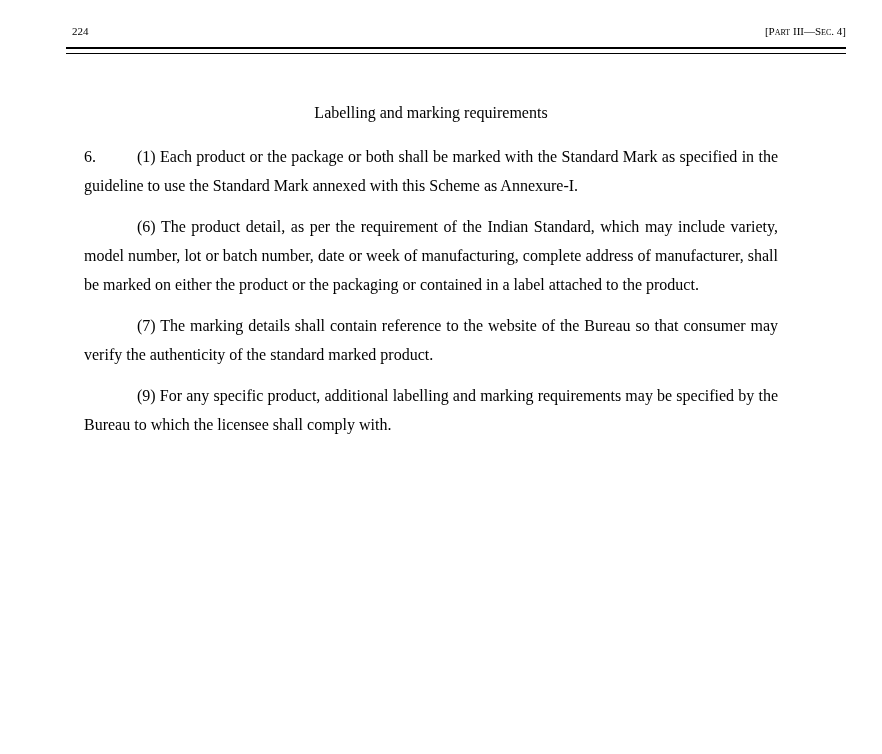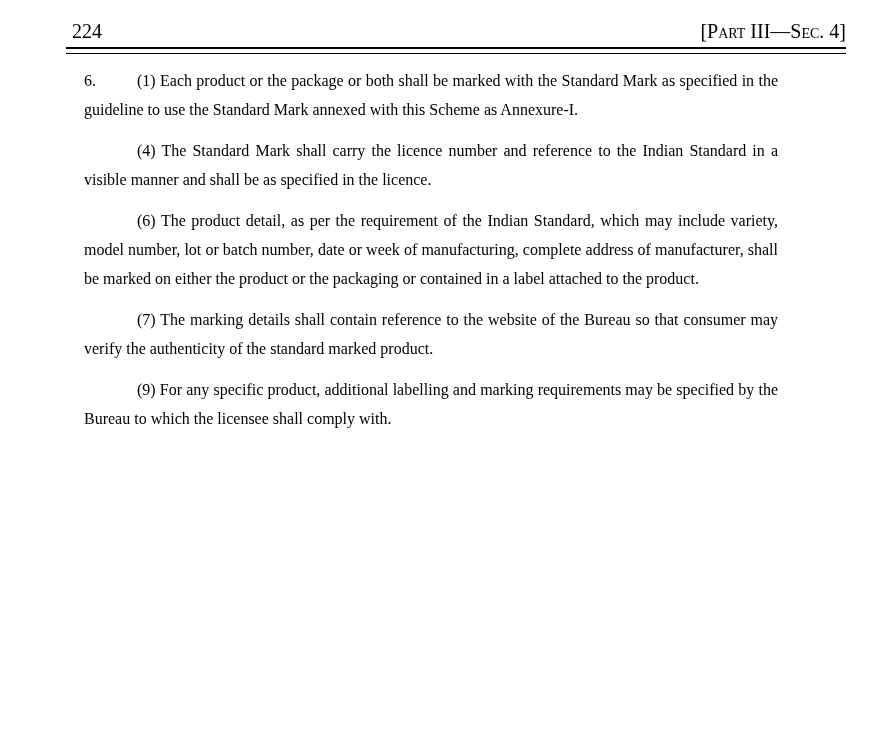--- a/index.html
+++ b/index.html
@@ -15,21 +15,21 @@
     color: #000000;
     font-family: "Liberation Serif", serif;
     overflow: hidden;
   }
   
   .running-head {
     margin: 22px 36px 0 66px;
     width: 780px;
     display: flex;
     align-items: flex-end;
-    font-size: 20px;
+    font-size: 11px;
     line-height: 18px;
     gap: 40px;
   }
   .running-head .page-num {
     flex: 1;
     padding-left: 6px;
     text-align: left;
   }
   .running-head .head-title {
     flex: 0 0 auto;
@@ -83,23 +83,23 @@
 <div class="page">
 
   <div class="running-head">
     <span class="page-num">224</span>
     <span class="part-sec">[Part III—Sec. 4]</span>
   </div>
 
   <div class="double-rule"></div>
 
   <div class="doc-body">
+    <h2 class="section-heading">Labelling and marking requirements</h2>
 
     <div class="clause-block">
       <p class="lead"><span class="clause-num">6.</span><span>(1) Each product or the package or both shall be marked with the Standard Mark as specified in the guideline to use the Standard Mark annexed with this Scheme as Annexure-I.</span></p>
-      <p>(4) The Standard Mark shall carry the licence number and reference to the Indian Standard in a visible manner and shall be as specified in the licence.</p>
       <p>(6) The product detail, as per the requirement of the Indian Standard, which may include variety, model number, lot or batch number, date or week of manufacturing, complete address of manufacturer, shall be marked on either the product or the packaging or contained in a label attached to the product.</p>
       <p>(7) The marking details shall contain reference to the website of the Bureau so that consumer may verify the authenticity of the standard marked product.</p>
       <p>(9) For any specific product, additional labelling and marking requirements may be specified by the Bureau to which the licensee shall comply with.</p>
     </div>
   </div>
 
 </div>
 
 </body></html>

